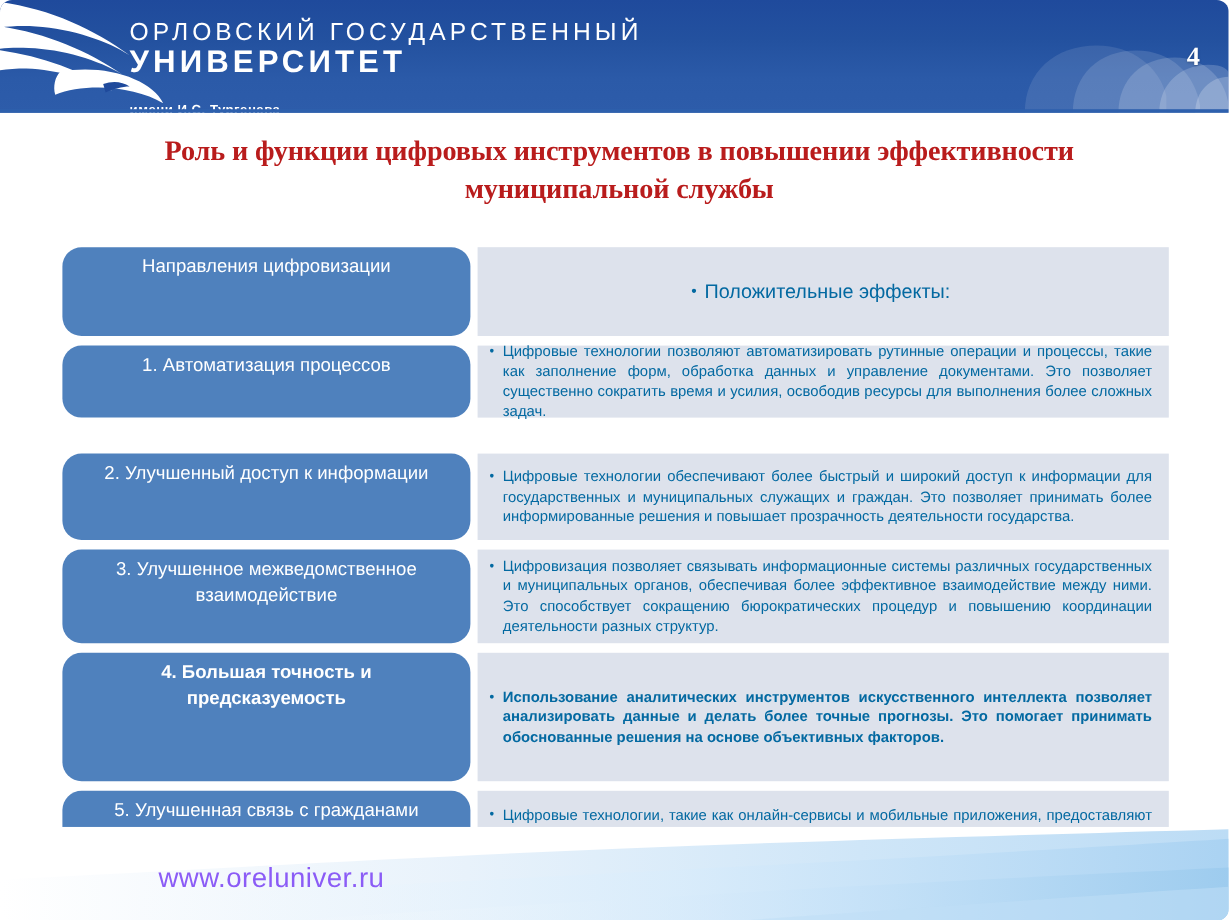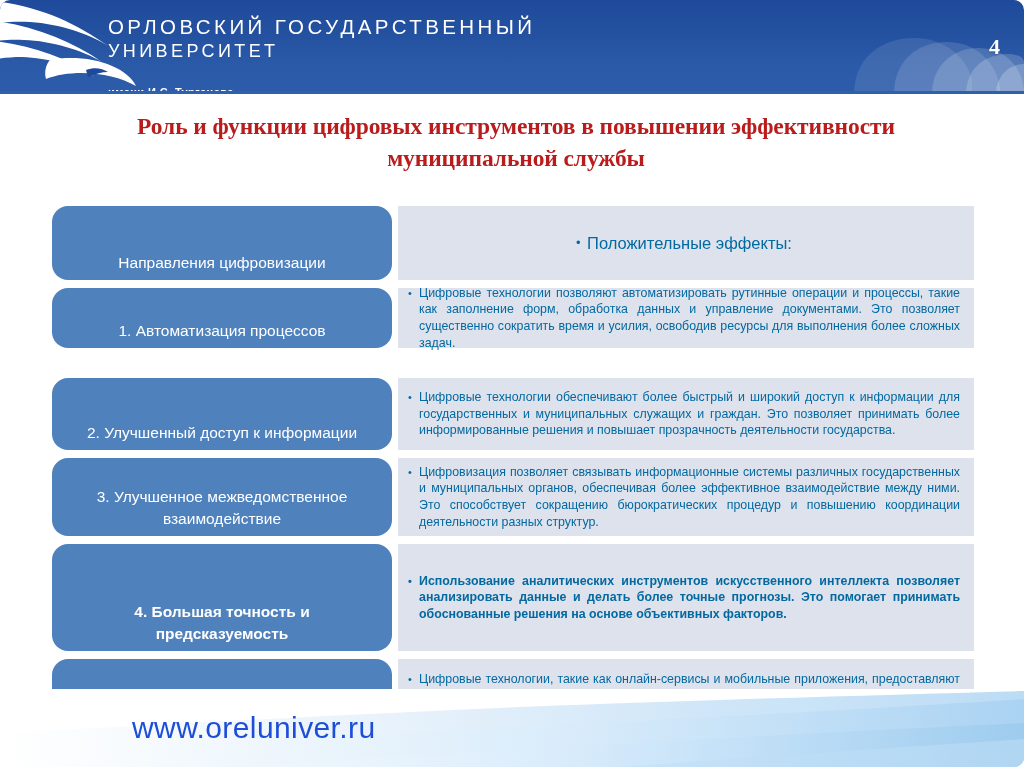--- a/index.html
+++ b/index.html
@@ -60,23 +60,23 @@
     color: #ffffff;
   }
   .logo-line1 {
     font-size: 20.5px;
     letter-spacing: 3.4px;
     font-weight: 400;
     line-height: 25px;
     white-space: nowrap;
   }
   .logo-line2 {
-    font-size: 18px;
+    font-size: 26px;
     letter-spacing: 3.4px;
-    font-weight: 400;
+    font-weight: 700;
     line-height: 25px;
     white-space: nowrap;
   }
   .logo-line3 {
     font-size: 11px;
     letter-spacing: 0.4px;
     font-weight: 700;
     line-height: 18px;
     margin-top: 19px;
     white-space: nowrap;
@@ -120,21 +120,21 @@
     align-items: stretch;
     margin-bottom: 8px;
   }
   .cell-label {
     width: 340px;
     flex: 0 0 340px;
     background: #4f81bd;
     border-radius: 16px;
     color: #ffffff;
     display: flex;
-    align-items: flex-end;
+    align-items: flex-start;
     justify-content: center;
     text-align: center;
     font-size: 15.5px;
     line-height: 22px;
     padding: 6px 14px;
     box-sizing: border-box;
   }
   .cell-body {
     flex: 1 1 auto;
     margin-left: 6px;
@@ -198,23 +198,23 @@
     bottom: 0;
     width: 1024px;
     height: 78px;
     overflow: hidden;
     pointer-events: none;
   }
   .footer-url {
     position: absolute;
     left: 132px;
     bottom: 22px;
-    font-size: 30px;
+    font-size: 23px;
     letter-spacing: 0.4px;
-    color: #1d4ed8;
+    color: #8b5cf6;
     font-family: "Liberation Sans", sans-serif;
   }
 </style>
 </head>
 <body>
 
 <div class="slide">
 
   <div class="header">
 

